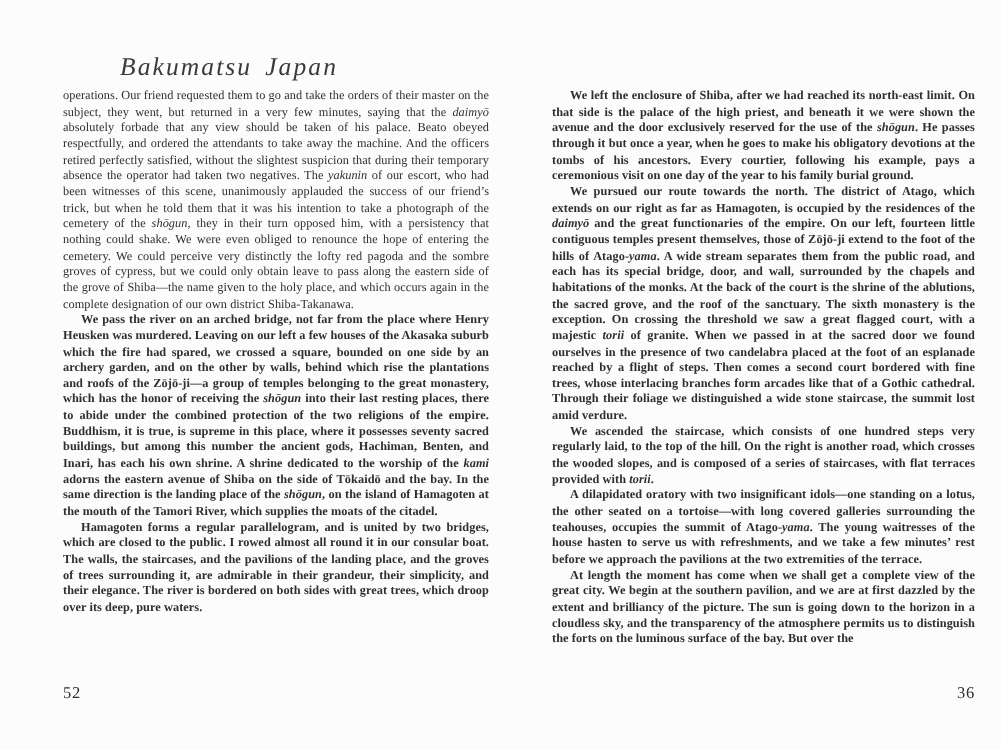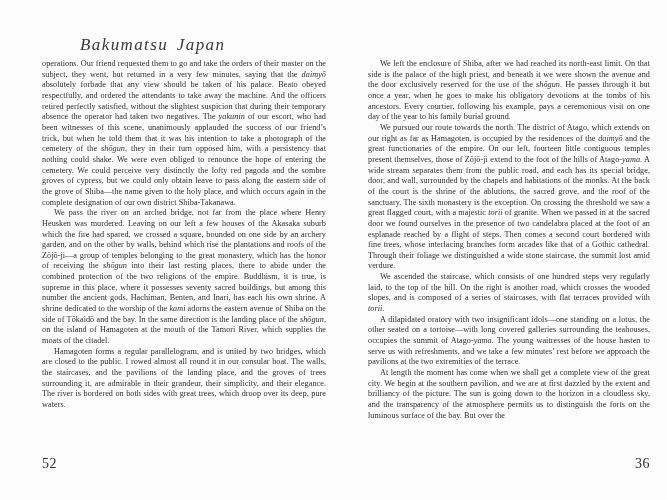--- a/index.html
+++ b/index.html
@@ -45,26 +45,27 @@
     font-size:8.2px;
     line-height:10.65px;
     color: var(--ink);
     letter-spacing:0.05px;
   }
   .page-body p{
     margin:0;
   }
   .page-body p.indent{
     text-indent:12px;
+    font-weight:bold;
   }
   .it{ font-style: italic; }
 
   .page-number{
     position:absolute; top:456px; left:0; right:0;
-    font-size:14px;
+    font-size:11px;
     color: var(--ink);
     letter-spacing:0.5px;
   }
   .page-number.align-left{ text-align:left; }
   .page-number.align-right{ text-align:right; }
 </style>
 </head>
 <body>
 
 <div class="spread">

